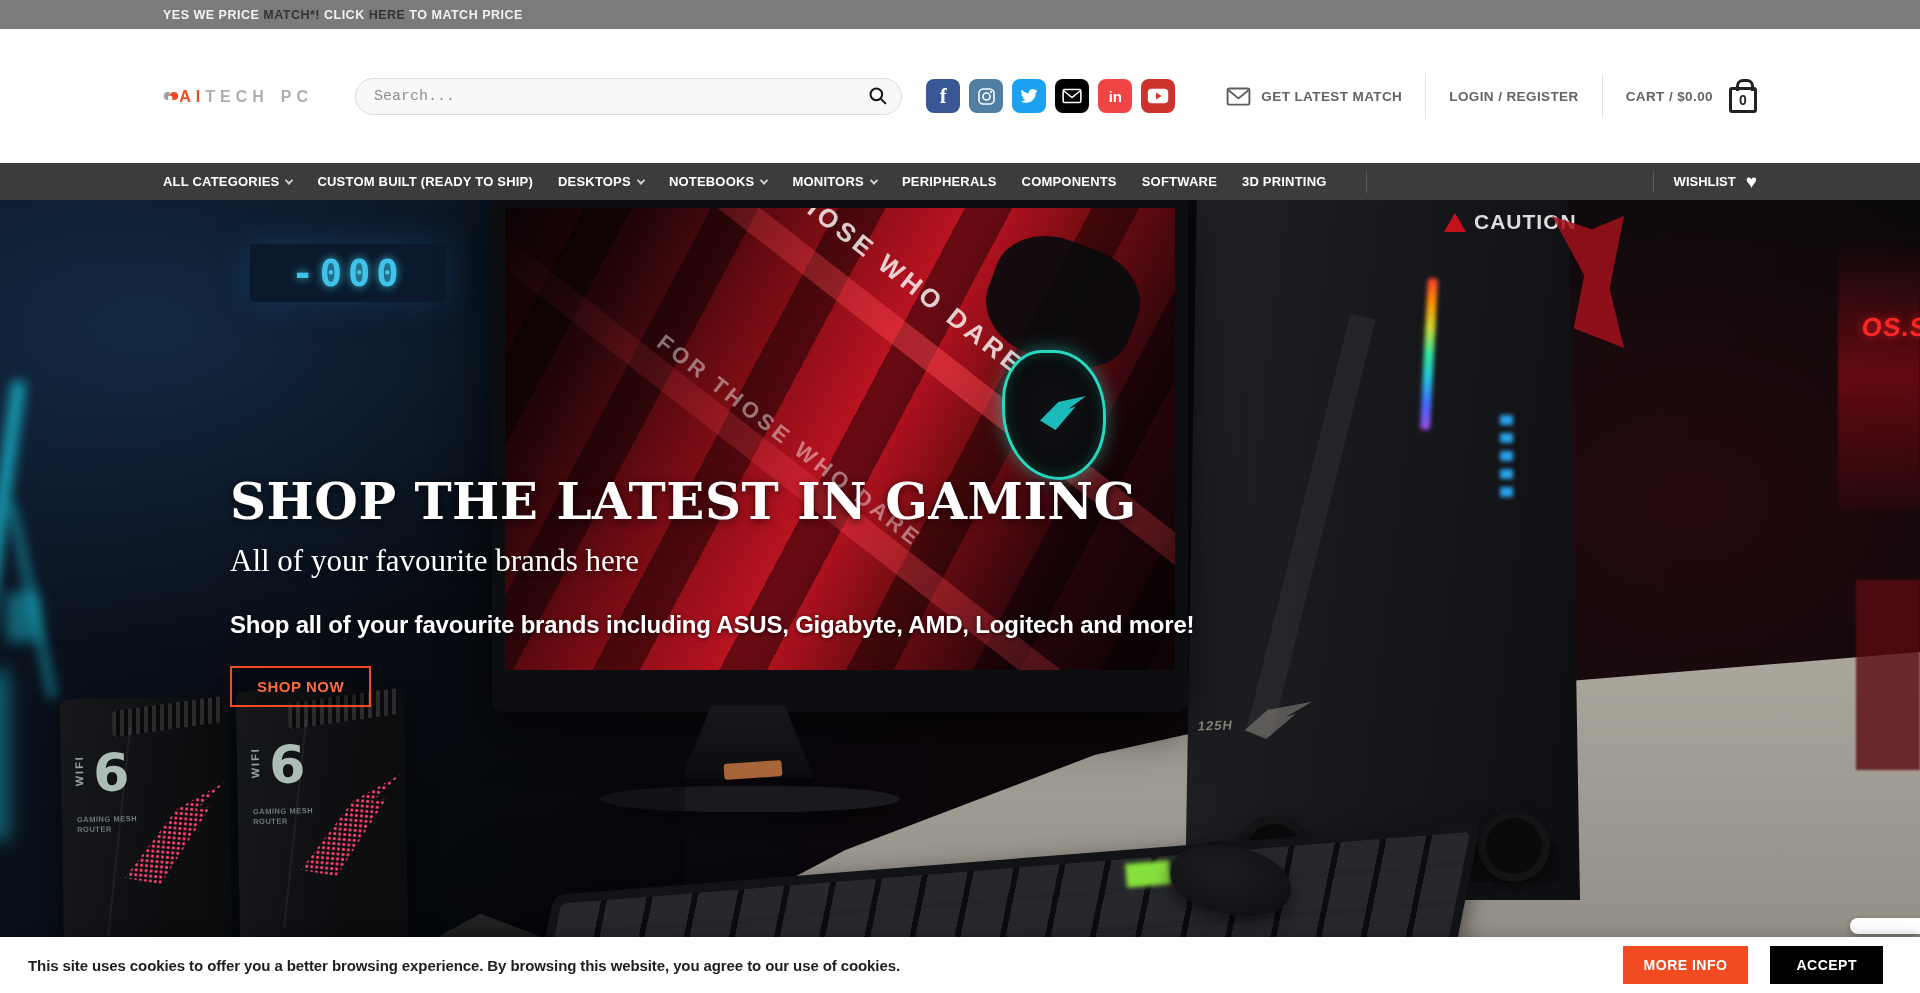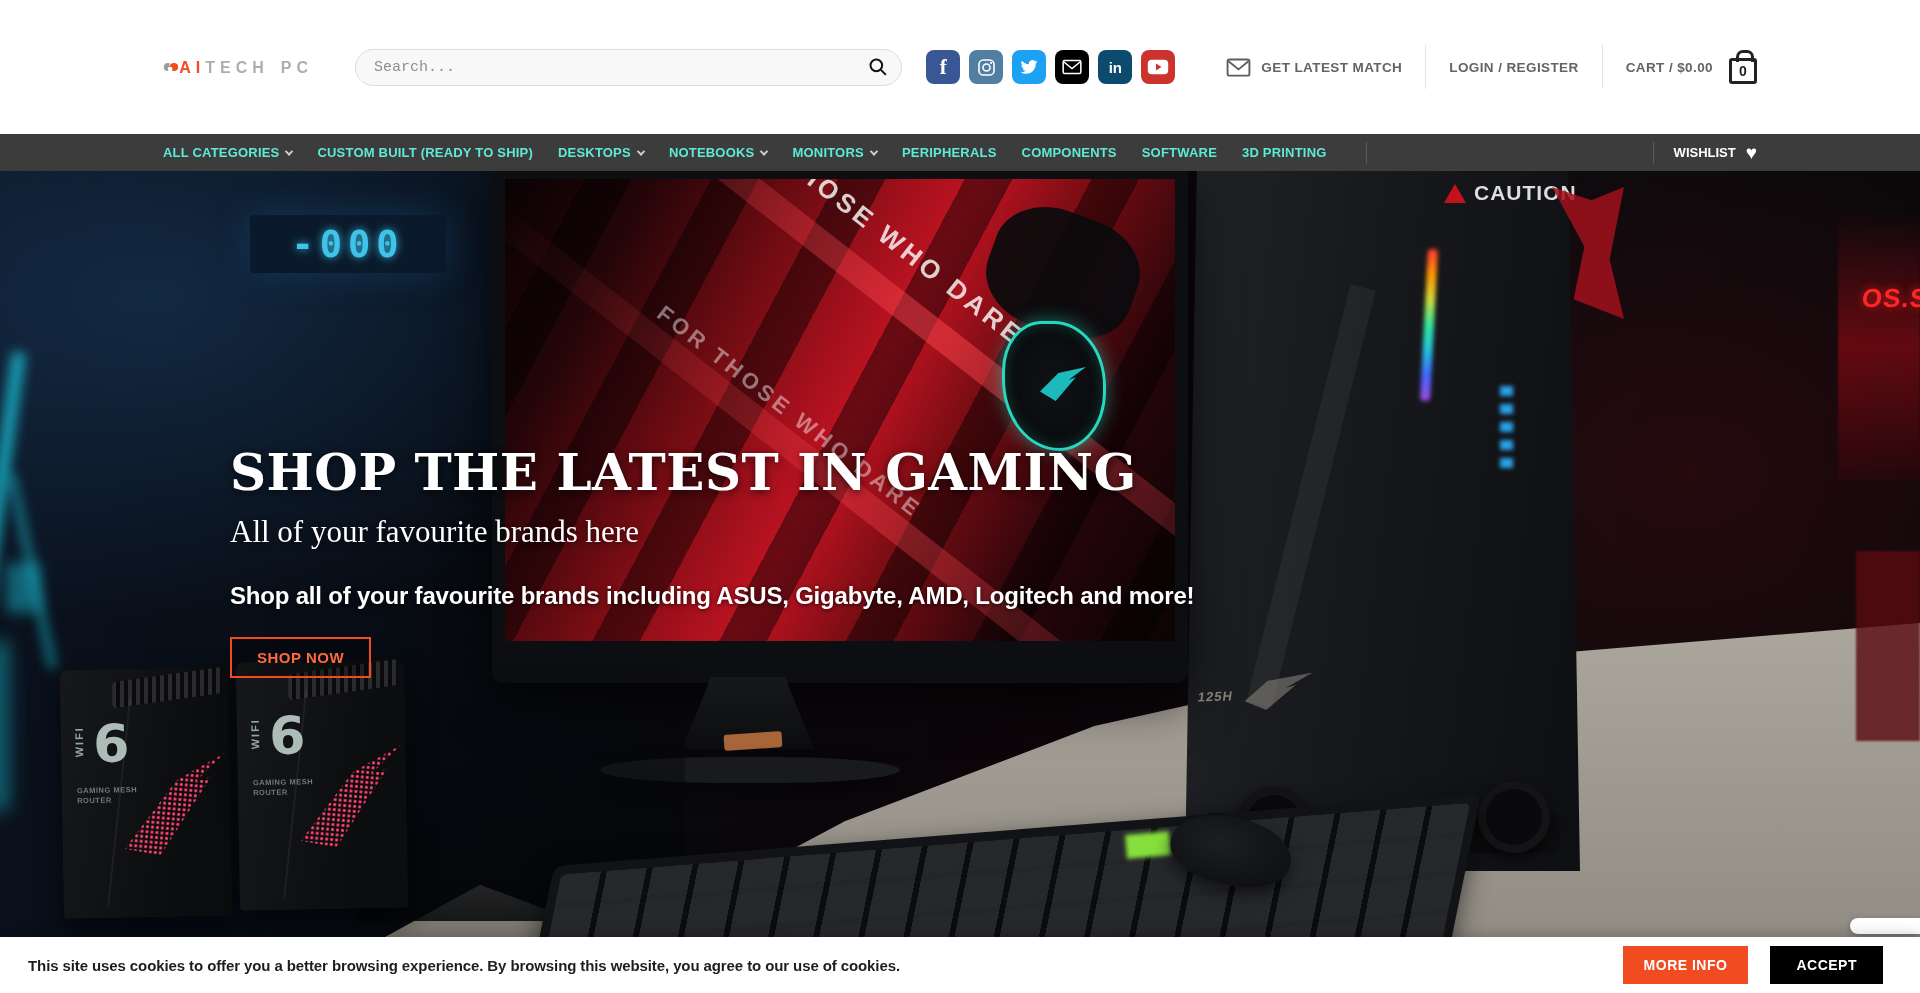--- a/index.html
+++ b/index.html
@@ -34,41 +34,41 @@
 
   .social { display:flex; gap:9px; margin-right:28px; }
   .social-btn { width:34px; height:34px; border-radius:8px; display:flex;
                 align-items:center; justify-content:center; color:#fff; cursor:pointer;
                 flex:0 0 auto; }
   .sb-fb { background:#3a5795; font-family:"Liberation Serif",serif; font-weight:700;
            font-size:21px; }
   .sb-ig { background:#517fa4; }
   .sb-tw { background:#1da1f2; }
   .sb-em { background:#000; }
-  .sb-li { background:#0c4a6e; font-weight:800; font-size:15px; }
+  .sb-li { background:#ef4444; font-weight:800; font-size:15px; }
   .sb-yt { background:#cc332d; }
 
   .header-right { display:flex; align-items:center; height:48px; flex:0 0 auto; }
   .hr-item { display:flex; align-items:center; gap:10px; padding:0 23px;
              color:#646464; font-weight:700; font-size:13.5px; letter-spacing:.4px;
              cursor:pointer; height:44px; }
   .hr-item + .hr-item { border-left:1px solid #e3e3e3; }
   .hr-item:last-child { padding-right:0; }
   .cart-bag { position:relative; width:28px; height:26px; border:3px solid #222;
               border-radius:3px; display:flex; align-items:center; justify-content:center;
               font-size:14px; font-weight:700; color:#222; margin-left:6px; margin-top:7px; }
   .cart-bag::before { content:""; position:absolute; top:-11px; left:4px; width:12px;
                       height:9px; border:3px solid #222; border-bottom:none;
                       border-radius:7px 7px 0 0; }
 
   
   .nav { height:37px; background:#3c3c3c; display:flex; align-items:center;
          padding:0 163px; }
   .nav-items { display:flex; align-items:center; gap:25px; }
-  .nav-item { color:#5eead4; font-size:13px; font-weight:700; letter-spacing:.2px;
+  .nav-item { color:#ffffff; font-size:13px; font-weight:700; letter-spacing:.2px;
               display:flex; align-items:center; gap:7px; cursor:pointer;
               white-space:nowrap; }
   .chev { width:6px; height:6px; border-right:2px solid #cfcfcf;
           border-bottom:2px solid #cfcfcf; transform:rotate(45deg) translate(-1px,-1px); }
   .nav-div { width:1px; height:22px; background:#5b5b5b; margin-left:14px; }
   .nav-spacer { flex:1; }
   .wishlist { display:flex; align-items:center; gap:10px; color:#fff; font-size:13px;
               font-weight:700; cursor:pointer; padding-left:20px;
               border-left:1px solid #5b5b5b; height:22px; }
   .heart { font-size:19px; line-height:1; }
@@ -238,20 +238,25 @@
   .btn { border:none; color:#fff; font-weight:700; font-size:14px; letter-spacing:.5px;
       cursor:pointer; font-family:"Liberation Sans",sans-serif; }
   .btn-more { background:#f14b22; padding:11px 21px; margin-right:22px; }
   .btn-accept { background:#000; padding:11px 26px; }
 </style>
 </head>
 <body>
 
 <div class="page">
 
+  <div class="topbar">
+    <div class="topbar-msg">
+      <span>YES WE PRICE </span><span class="dark">MATCH*!</span><span> CLICK </span><span class="dark">HERE</span><span> TO MATCH PRICE</span>
+    </div>
+  </div>
 
   <div class="header">
     <div class="logo">
       <svg width="118" height="78" viewBox="0 0 118 80">
         <circle cx="36" cy="40" r="30" fill="#9d9d9d"></circle>
         <circle cx="64" cy="25" r="17" fill="#ffffff"></circle>
         <circle cx="80" cy="40" r="30" fill="#f14b22"></circle>
         <circle cx="52" cy="55" r="17" fill="#ffffff"></circle>
       </svg>
       <div class="logo-text">

